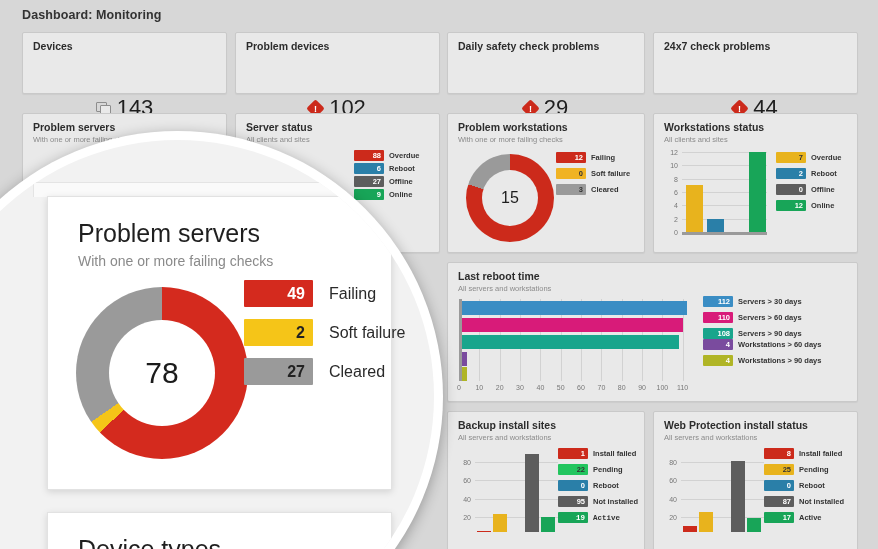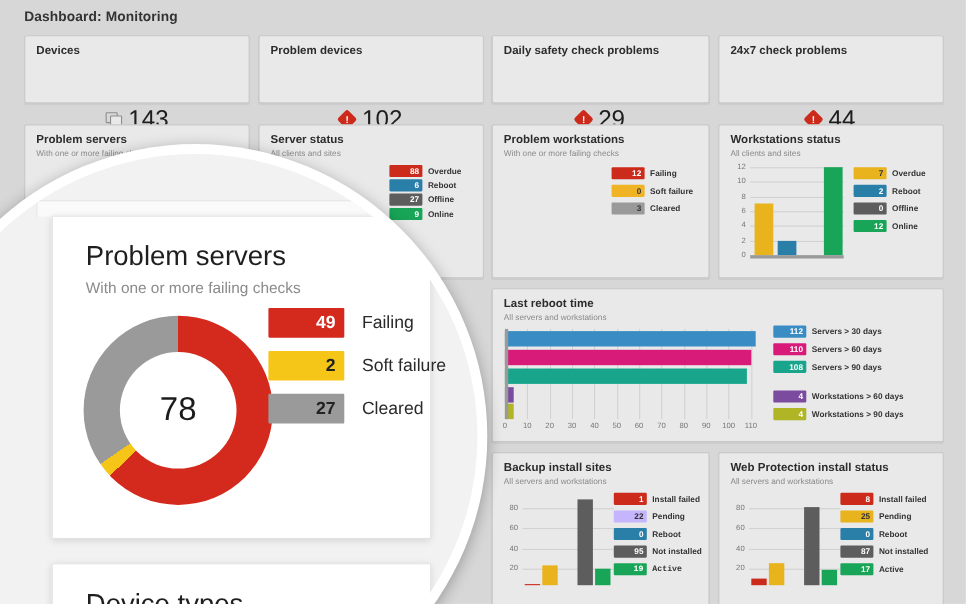--- a/index.html
+++ b/index.html
@@ -194,20 +194,24 @@
       <div class="lg-row">
         <span class="lg-chip" style="background:#18a558;">9</span>
         <span class="lg-label">Online</span>
       </div>
     </div>
   </div>
 
   <div class="card" style="left:447px;top:113px;width:198px;height:140px;">
     <div class="c-title">Problem workstations</div>
     <div class="c-sub">With one or more failing checks</div>
+    <div class="donut" style="left:18px;top:40px;width:88px;height:88px;
+         background:conic-gradient(#cc2a1b 0deg 288deg,#f0b323 288deg 288deg,#9a9a9a 288deg 360deg);">
+      <div class="hole" style="inset:16px;font-size:16px;">15</div>
+    </div>
     <div class="legend" style="left:108px;top:38px;">
       <div class="lg-row" style="margin-bottom:5px;">
         <span class="lg-chip" style="background:#cc2a1b;">12</span>
         <span class="lg-label">Failing</span>
       </div>
       <div class="lg-row" style="margin-bottom:5px;">
         <span class="lg-chip light" style="background:#f0b323;">0</span>
         <span class="lg-label">Soft failure</span>
       </div>
       <div class="lg-row" style="margin-bottom:5px;">
@@ -310,21 +314,21 @@
 
     <div class="legend" style="left:255px;top:33px;">
       <div class="lg-row" style="margin-bottom:5px;">
         <span class="lg-chip" style="background:#3a8dc4;">112</span>
         <span class="lg-label">Servers &gt; 30 days</span>
       </div>
       <div class="lg-row" style="margin-bottom:5px;">
         <span class="lg-chip" style="background:#d81b79;">110</span>
         <span class="lg-label">Servers &gt; 60 days</span>
       </div>
-      <div class="lg-row" style="margin-bottom:16px;">
+      <div class="lg-row" style="margin-bottom:0;">
         <span class="lg-chip" style="background:#18a58c;">108</span>
         <span class="lg-label">Servers &gt; 90 days</span>
       </div>
       <div class="lg-row" style="margin-bottom:5px;">
         <span class="lg-chip" style="background:#7a4b9e;">4</span>
         <span class="lg-label">Workstations &gt; 60 days</span>
       </div>
       <div class="lg-row" style="margin-bottom:5px;">
         <span class="lg-chip" style="background:#b0b526;">4</span>
         <span class="lg-label">Workstations &gt; 90 days</span>
@@ -355,21 +359,21 @@
         <div class="vbar" style="left:66px;width:14px;height:15.5px;background:#18a558;"></div>
       </div>
     </div>
 
     <div class="legend" style="left:110px;top:36px;">
       <div class="lg-row" style="margin-bottom:5px;">
         <span class="lg-chip" style="background:#cc2a1b;">1</span>
         <span class="lg-label">Install failed</span>
       </div>
       <div class="lg-row" style="margin-bottom:5px;">
-        <span class="lg-chip light" style="background:#c4b5fd;">22</span>
+        <span class="lg-chip light" style="background:#22c55e;">22</span>
         <span class="lg-label">Pending</span>
       </div>
       <div class="lg-row" style="margin-bottom:5px;">
         <span class="lg-chip" style="background:#2a7fa8;">0</span>
         <span class="lg-label">Reboot</span>
       </div>
       <div class="lg-row" style="margin-bottom:5px;">
         <span class="lg-chip" style="background:#5d5d5d;">95</span>
         <span class="lg-label">Not installed</span>
       </div>

